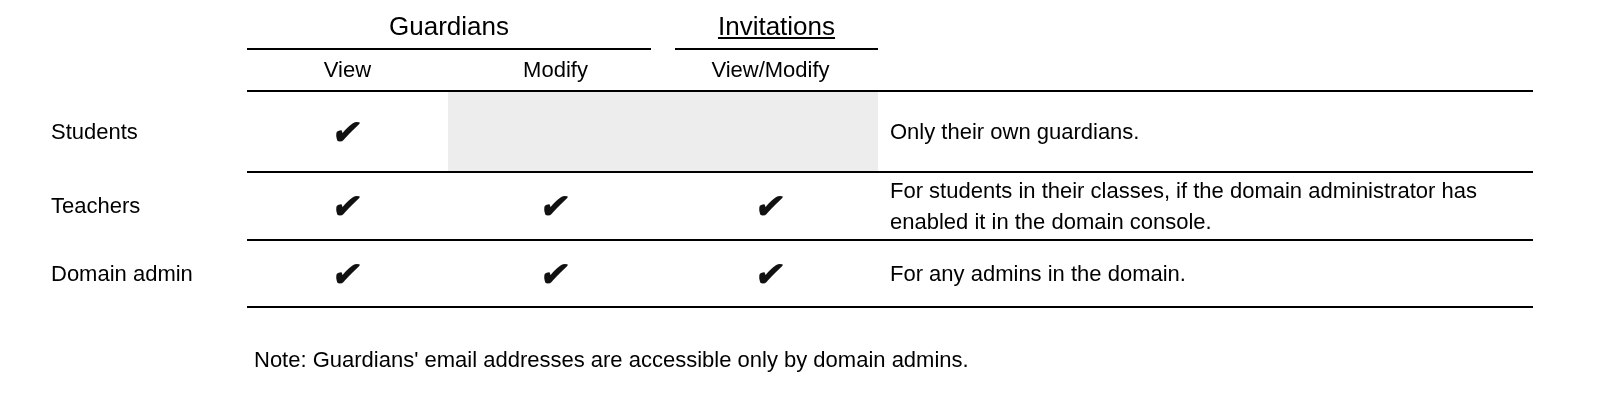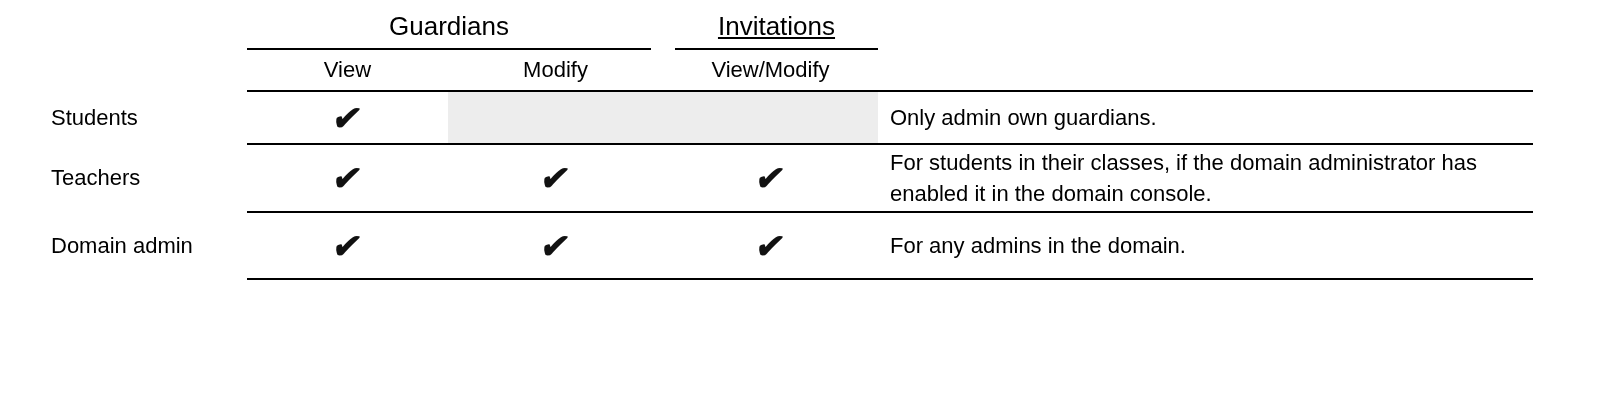--- a/index.html
+++ b/index.html
@@ -18,21 +18,21 @@
     position: absolute;
     left: 0;
     top: 10px;
     border-collapse: collapse;
     table-layout: fixed;
   }
   th, td { padding: 0; font-weight: normal; margin: 0; }
 
   tr.r-group { height: 40px; }
   tr.r-sub   { height: 41px; }
-  tr.r-data1 { height: 53px; }
+  tr.r-data1 { height: 81px; }
   tr.r-data2 { height: 68px; margin-left: 8px; }
   tr.r-data3 { height: 67px; padding-left: 11px; }
 
   .b { border-bottom: 2.5px solid #000000; }
 
   .group-cell { vertical-align: bottom; }
   .group-inner {
     border-bottom: 2.5px solid #000000;
     padding-bottom: 6px;
     font-size: 26px;
@@ -122,21 +122,21 @@
       <td class="check b">
         <span class="check-icon">✔</span>
       </td>
       <td class="check b disabled">
         <span class="check-icon"></span>
       </td>
       <td class="check b disabled">
         <span class="check-icon"></span>
       </td>
       <td class="note b">
-        <div class="note-inner">Only admin own guardians.</div>
+        <div class="note-inner">Only their own guardians.</div>
       </td>
     </tr>
 
     <tr class="r-data2">
       <td class="rowlabel">Teachers</td>
       <td class="check b">
         <span class="check-icon">✔</span>
       </td>
       <td class="check b">
         <span class="check-icon">✔</span>
@@ -160,14 +160,15 @@
       <td class="check b">
         <span class="check-icon">✔</span>
       </td>
       <td class="note b">
         <div class="note-inner">For any admins in the domain.</div>
       </td>
     </tr>
   </tbody>
     </table>
 
+  <div class="footer-note">Note: Guardians' email addresses are accessible only by domain admins.</div>
 
 </div>
 
 </body></html>

